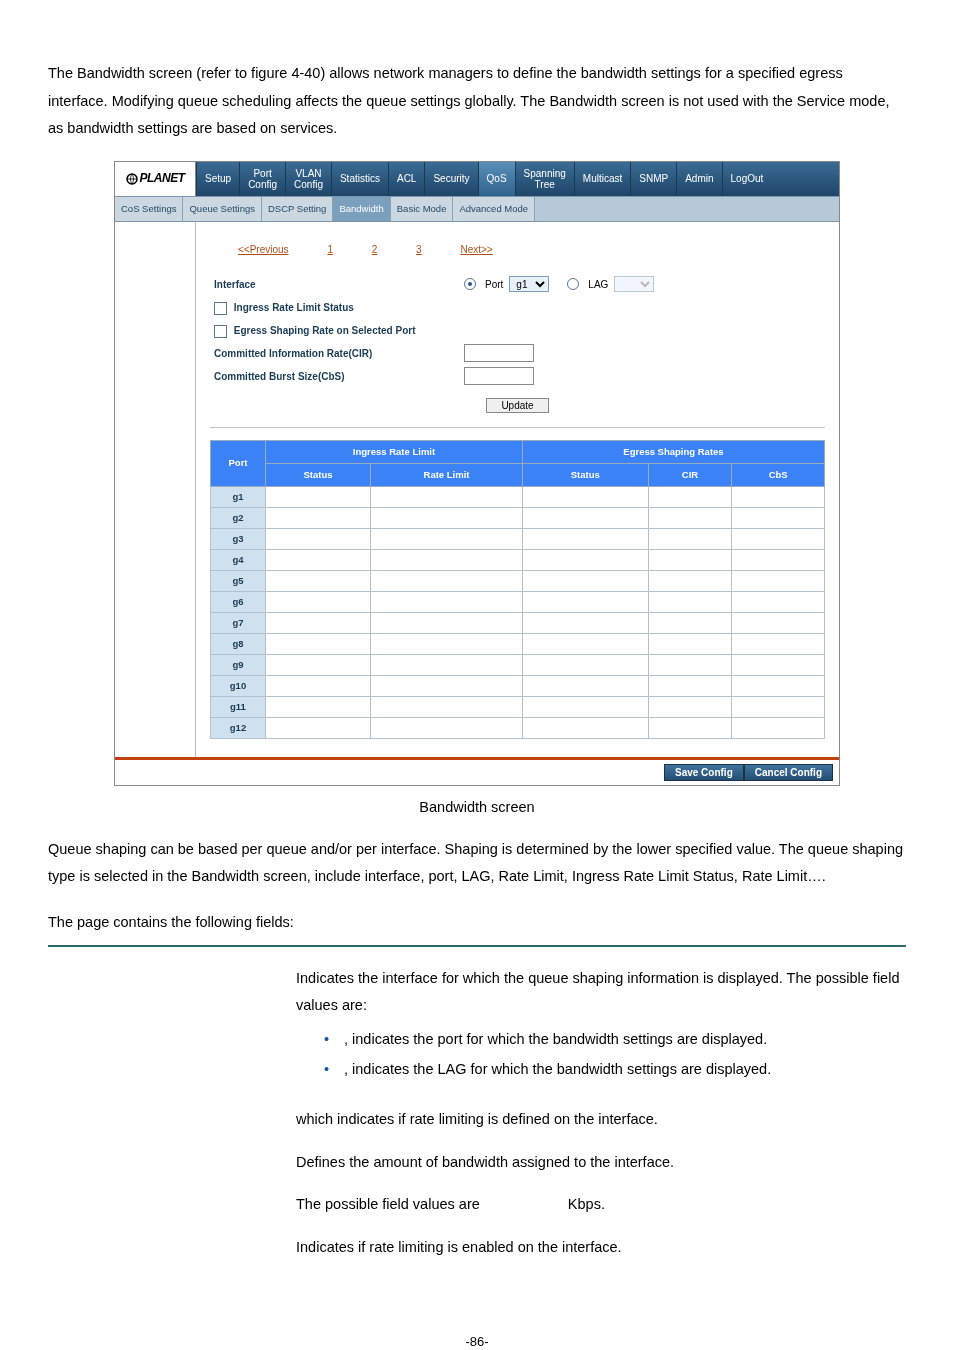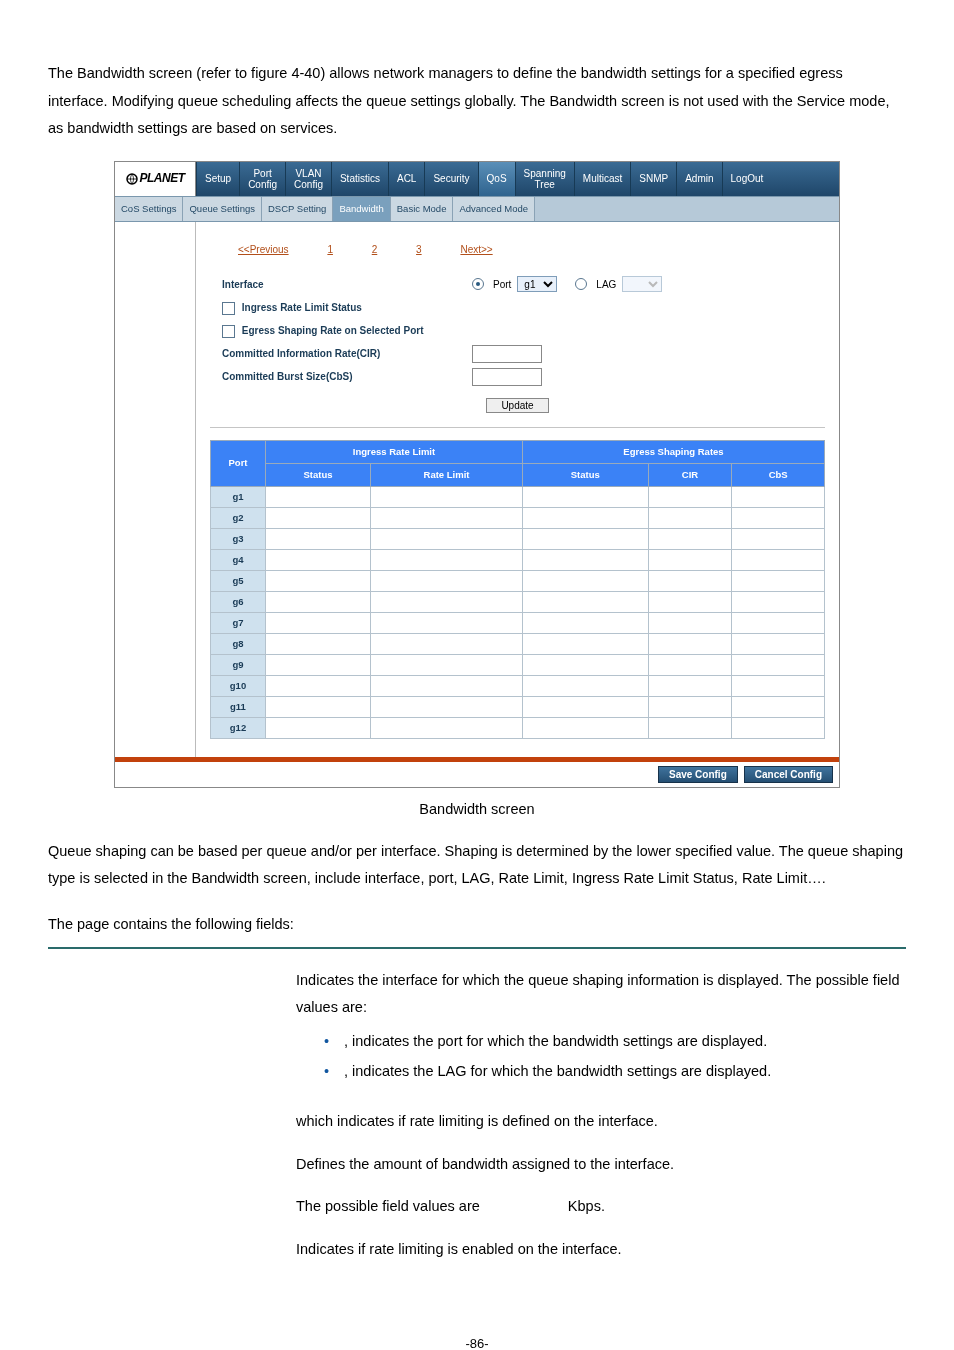--- a/index.html
+++ b/index.html
@@ -15,38 +15,38 @@
   .tab{color:#fff;font-size:10px;font-weight:normal;padding:6px 8px;border-left:1px solid #173a55;text-align:center;display:flex;align-items:center;justify-content:center;line-height:1.1}
   .tab.active{background:linear-gradient(#5a8fb8,#2f638e)}
   .subtabs{display:flex;background:#b6c9d8;border-top:1px solid #7a97ad;border-bottom:1px solid #7a97ad}
   .subtab{font-size:9.5px;padding:3px 6px;color:#254a67;border-right:1px solid #8aa2b5;background:#cbd8e2}
   .subtab.active{background:#7aa0bd;color:#fff}
   .shot-body{display:flex;min-height:340px}
   .sidebar{width:80px;background:#fff;border-right:1px solid #bbb}
   .main{flex:1;background:#fff;padding:14px 14px 8px 14px;font-size:10px;color:#1a3b56}
   .pager a{color:#b24f1a;text-decoration:underline;font-size:10px;margin:0 18px}
   .pager{margin:4px 0 16px 10px}
-  .form-row{display:flex;align-items:flex-end;margin:4px 12px}
+  .form-row{display:flex;align-items:flex-start;margin:4px 4px}
   .form-left{width:250px;font-weight:bold;color:#1a3b56}
   .form-right{display:flex;align-items:center;gap:6px;color:#000;font-weight:normal}
   .chk{width:11px;height:11px;border:1px solid #5a7790;display:inline-block;vertical-align:middle;margin-right:4px;background:#fff}
   .txt{width:64px;height:14px;border:1px solid #888;background:#fff;font-size:10px}
   .sel{height:16px;border:1px solid #7f9db9;background:#e8f0fa;font-size:10px;padding:0 2px}
   select.sel{width:40px}
   .radio{width:10px;height:10px;border:1px solid #5a7790;border-radius:50%;display:inline-flex;align-items:center;justify-content:center;margin-right:3px}
   .radio .dot{width:4px;height:4px;border-radius:50%;background:#2a5a80}
   .btn{border:1px solid #888;background:#efefef;padding:1px 14px;font-size:10px}
   .btn-blue{background:linear-gradient(#3f739d,#254f73);color:#fff;border:1px solid #17324a;padding:2px 10px;font-size:10px;font-weight:bold}
   .hr{border:none;border-top:1px solid #c5c5c5;margin:12px 0}
   
   table.data{border-collapse:collapse;width:100%;font-size:9.5px}
   table.data th{background:#3b82f6;color:#fff;font-weight:bold;border:1px solid #9ab;padding:2px 4px}
   table.data td{border:1px solid #b4c2cd;padding:1px 4px;height:11px;background:#fff}
   table.data td.port{background:#cfe1ee;text-align:center;color:#1a3b56;font-weight:bold}
-  .footer-bar{display:flex;justify-content:flex-end;gap:6px;background:#fff;border-top:5px solid #c2410c;padding:4px 6px}
+  .footer-bar{display:flex;justify-content:flex-end;gap:0;background:#fff;border-top:3px solid #c2410c;padding:4px 6px}
   .caption{text-align:center;font-size:14.5px;margin:4px 0 14px 0}
   
   .fields-hr{border:none;border-top:2px solid #2a6b6b;margin:8px 0 10px 0}
   table.fields{width:100%;border-collapse:collapse;font-size:14.5px}
   table.fields td{vertical-align:top;padding:8px 6px}
   table.fields td.left{width:230px}
   ul.b{margin:6px 0 6px 28px;padding:0}
   ul.b li{margin:3px 0;list-style:none;position:relative;padding-left:20px}
   ul.b li::before{content:"•";color:#1257a0;position:absolute;left:0;top:0}
   .pageno{text-align:center;font-size:13px;margin-top:60px}

